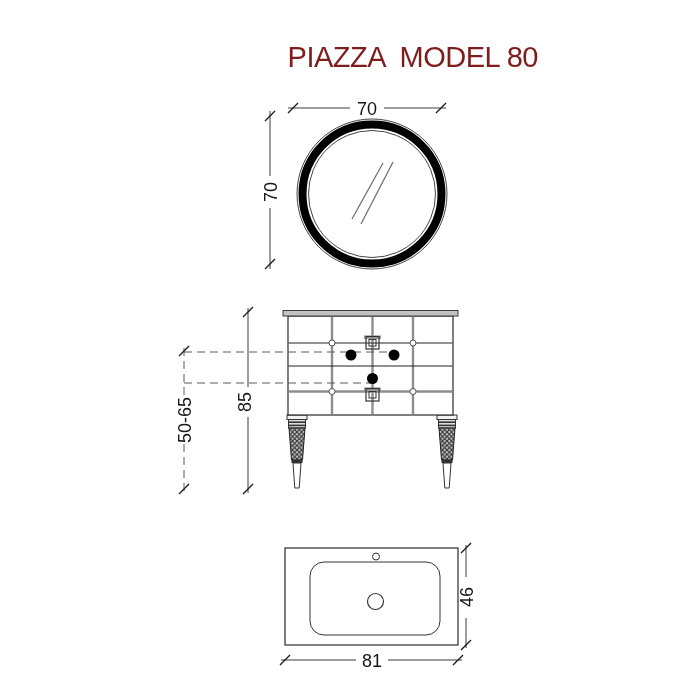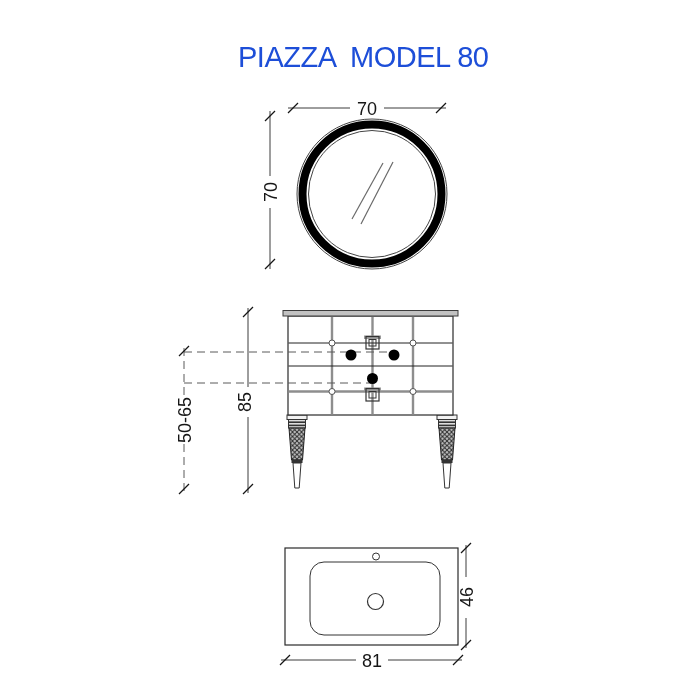--- a/index.html
+++ b/index.html
@@ -1,19 +1,19 @@
 <!DOCTYPE html>
 <html><head>
 <meta charset="utf-8">
 <style>
   html,body{margin:0;padding:0;background:#fff;}
   #canvas{position:relative;width:700px;height:700px;background:#ffffff;overflow:hidden;
           font-family:"Liberation Sans", sans-serif;}
-  #title{position:absolute;left:238px;top:41px;width:300px;text-align:left;
-         font-size:29px;letter-spacing:-0.5px;color:#1d4ed8;white-space:pre;font-weight:500;}
+  #title{position:absolute;left:238px;top:41px;width:300px;text-align:right;
+         font-size:29px;letter-spacing:-0.5px;color:#7f1d1d;white-space:pre;font-weight:500;}
   svg{position:absolute;left:0;top:0;}
   .dim-text{font-family:"Liberation Sans", sans-serif;font-size:18px;fill:#161616;}
   .dimline{stroke:#3c3c3c;stroke-width:1;fill:none;}
   .dashline{stroke:#5a5a5a;stroke-width:1;stroke-dasharray:8 5;fill:none;}
   .tick{stroke:#161616;stroke-width:1.3;}
   .thinline{stroke:#222;stroke-width:1;}
   .grayline{stroke:#8e8e8e;stroke-width:2.4;}
   .outline{stroke:#2a2a2a;stroke-width:1.2;fill:#ffffff;}
 </style>
 </head>

